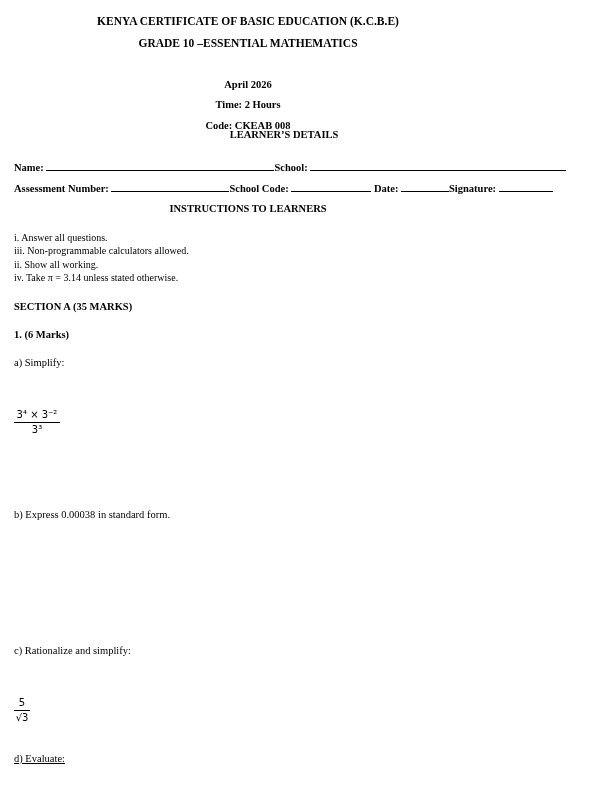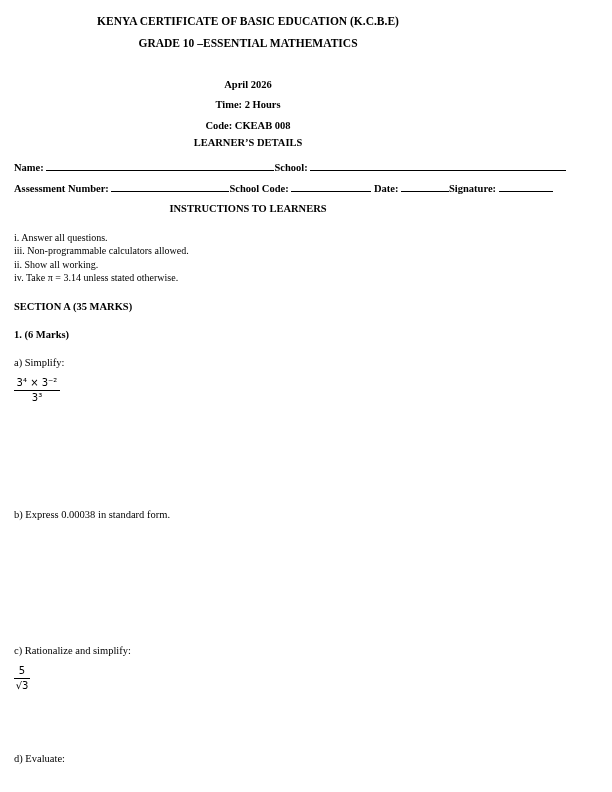--- a/index.html
+++ b/index.html
@@ -12,35 +12,35 @@
     .center { left: 0; width: 496px; text-align: center; }
     .bold { font-weight: bold; }
     .hdr { font-size: 11.5px; font-weight: bold; line-height: 14px; }
     .sub { font-size: 10.5px; font-weight: bold; line-height: 13px; }
     .field-row { left: 14px; width: 584px; font-size: 10.5px; font-weight: bold; line-height: 13px; white-space: nowrap; }
     .blank { display: inline-block; border-bottom: 1px solid #000; height: 10px; vertical-align: baseline; }
     .instr { left: 14px; font-size: 10px; line-height: 13.3px; }
     .instr div { margin: 0; }
     .body-text { left: 14px; font-size: 10.5px; line-height: 13px; }
     .frac { left: 14px; font-size: 10.5px; line-height: 12px; text-align: center; }
-    .frac .num { padding: 0 2px 1px 2px; }
+    .frac .num { padding: 0 2px 1px 2px; margin-top: 32px; }
     .frac .bar { border-top: 1px solid #000; }
     .frac .den { padding-top: 1px; }
     .math { font-family: "DejaVu Sans", sans-serif; font-size: 10px; }
   </style>
 </head>
 <body>
 
 <div class="abs center hdr" style="top:14px;">KENYA CERTIFICATE OF BASIC EDUCATION (K.C.B.E)</div>
 <div class="abs center hdr" style="top:36px;">GRADE 10 –ESSENTIAL MATHEMATICS</div>
 
 <div class="abs center sub" style="top:78px;">April 2026</div>
 <div class="abs center sub" style="top:98px;">Time: 2 Hours</div>
 <div class="abs center sub" style="top:119px;">Code: CKEAB 008</div>
-<div class="abs center sub" style="top:136px;">LEARNER’S DETAILS</div>
+<div class="abs center sub" style="top:128px;padding-left:36px;">LEARNER’S DETAILS</div>
 
 <div class="abs field-row" style="top:160px;">
   <span>Name:</span>
   <span class="blank" style="width:228px;"></span><span>School:</span>
   <span class="blank" style="width:256px;"></span>
 </div>
 
 <div class="abs field-row" style="top:181px;">
   <span>Assessment Number:</span>
   <span class="blank" style="width:118px;"></span><span>School Code:</span>
@@ -70,13 +70,13 @@
 
 <div class="abs body-text" style="top:508px;">b) Express 0.00038 in standard form.</div>
 
 <div class="abs body-text" style="top:644px;">c) Rationalize and simplify:</div>
 <div class="abs frac" style="top:665px; width:16px;">
   <div class="num math">5</div>
   <div class="bar"></div>
   <div class="den math">√3</div>
 </div>
 
-<div class="abs body-text" style="top:752px;">d) Evaluate:</div>
+<div class="abs body-text" style="top:752px;text-decoration:underline;">d) Evaluate:</div>
 
 </body></html>

